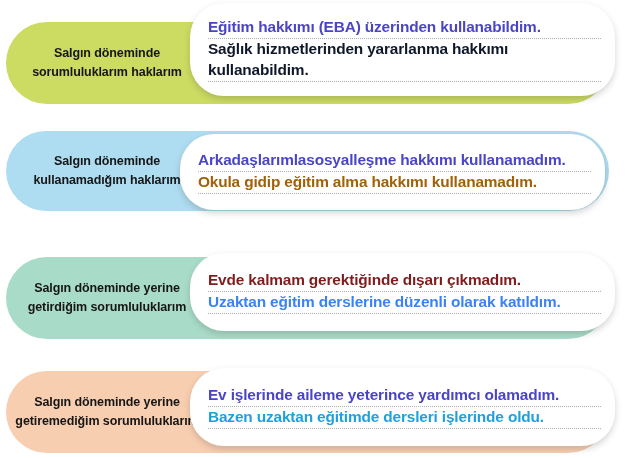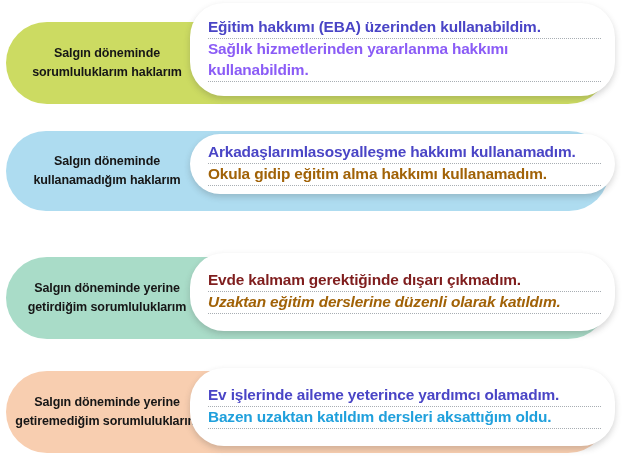--- a/index.html
+++ b/index.html
@@ -87,21 +87,21 @@
   .ans.c2 { color: #20a0dc; }
 
   
   #row-1 { top: 0; height: 115px; }
   #row-1 .pill  { top: 22px; height: 82px; width: 603px; background: #ccdb62; }
   #row-1 .card  { left: 190px; top: 3px; width: 425px; height: 93px; }
 
   
   #row-2 { top: 115px; height: 118px; }
   #row-2 .pill  { top: 16px; height: 80px; width: 603px; background: #aedcf0; }
-  #row-2 .card  { left: 190px; top: 19px; width: 425px; height: 60px; }
+  #row-2 .card  { left: 180px; top: 19px; width: 425px; height: 76px; }
 
   
   #row-3 { top: 233px; height: 118px; padding-left: 16px; }
   #row-3 .pill  { top: 24px; height: 82px; width: 603px; background: #a9dcc8; }
   #row-3 .card  { left: 190px; top: 20px; width: 425px; height: 78px; }
 
   
   #row-4 { top: 351px; height: 107px; }
   #row-4 .pill  { top: 20px; height: 82px; width: 603px; background: #f8ceb0; }
   #row-4 .card  { left: 190px; top: 17px; width: 425px; height: 78px; }
@@ -110,47 +110,47 @@
 <body>
 
 <div class="worksheet">
 
   <div class="row" id="row-1">
     <div class="pill" style="background: rgb(204, 219, 98);">
       <div class="pill-label">Salgın döneminde sorumluluklarım haklarım</div>
     </div>
     <div class="card">
       <div class="ans c1 wrap" style="color: rgb(74, 69, 198);">Eğitim hakkımı (EBA) üzerinden kullanabildim.</div>
-      <div class="ans c2 wrap" style="color: #8b5cf6;">Sağlık hizmetlerinden yararlanma hakkımı kullanabildim.</div>
+      <div class="ans c2 wrap" style="color: #0f172a;">Sağlık hizmetlerinden yararlanma hakkımı kullanabildim.</div>
     </div>
   </div>
 
   <div class="row" id="row-2">
     <div class="pill" style="background: rgb(174, 220, 240);">
       <div class="pill-label">Salgın döneminde kullanamadığım haklarım</div>
     </div>
     <div class="card">
       <div class="ans c1" style="color: rgb(74, 69, 198);">Arkadaşlarımlasosyalleşme hakkımı kullanamadım.</div>
       <div class="ans c2" style="color: #a16207;">Okula gidip eğitim alma hakkımı kullanamadım.</div>
     </div>
   </div>
 
   <div class="row" id="row-3">
     <div class="pill" style="background: rgb(169, 220, 200);">
       <div class="pill-label">Salgın döneminde yerine getirdiğim sorumluluklarım</div>
     </div>
     <div class="card">
       <div class="ans c1" style="color: #7f1d1d;">Evde kalmam gerektiğinde dışarı çıkmadım.</div>
-      <div class="ans c2" style="color: #a16207; font-style: italic;">Uzaktan eğitim derslerine düzenli olarak katıldım.</div>
+      <div class="ans c2" style="color: #3b82f6;">Uzaktan eğitim derslerine düzenli olarak katıldım.</div>
     </div>
   </div>
 
   <div class="row" id="row-4">
     <div class="pill" style="background: rgb(248, 206, 176);">
       <div class="pill-label">Salgın döneminde yerine getiremediğim sorumluluklarım</div>
     </div>
     <div class="card">
       <div class="ans c1" style="color: rgb(74, 69, 198);">Ev işlerinde aileme yeterince yardımcı olamadım.</div>
-      <div class="ans c2" style="color: rgb(32, 160, 220);">Bazen uzaktan katıldım dersleri aksattığım oldu.</div>
+      <div class="ans c2" style="color: rgb(32, 160, 220);">Bazen uzaktan eğitimde dersleri işlerinde oldu.</div>
     </div>
   </div>
 
 </div>
 
 </body></html>

